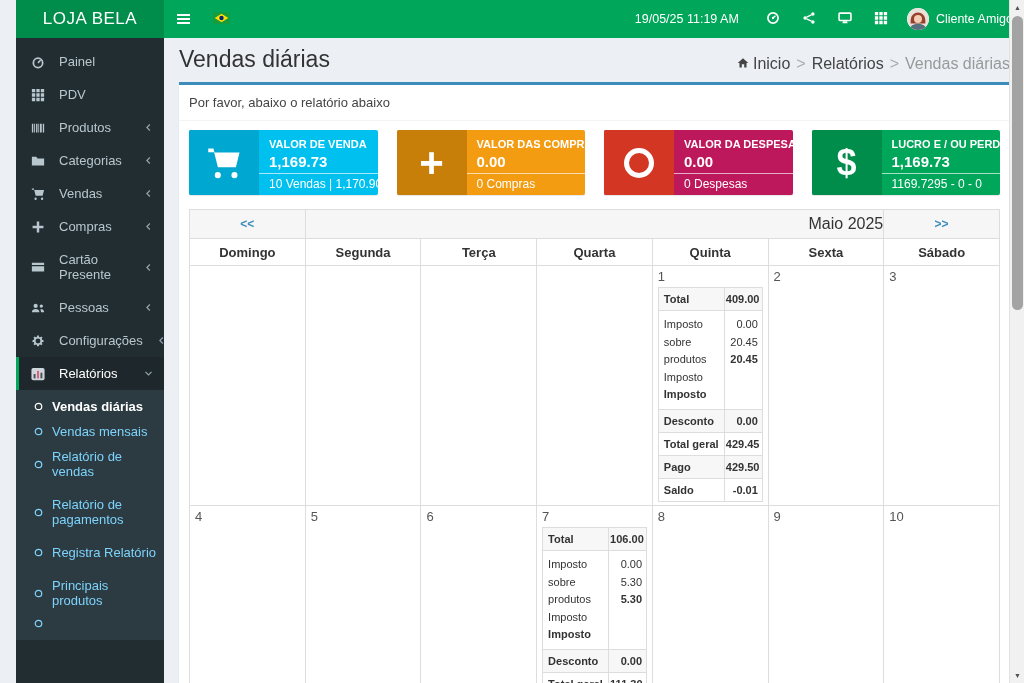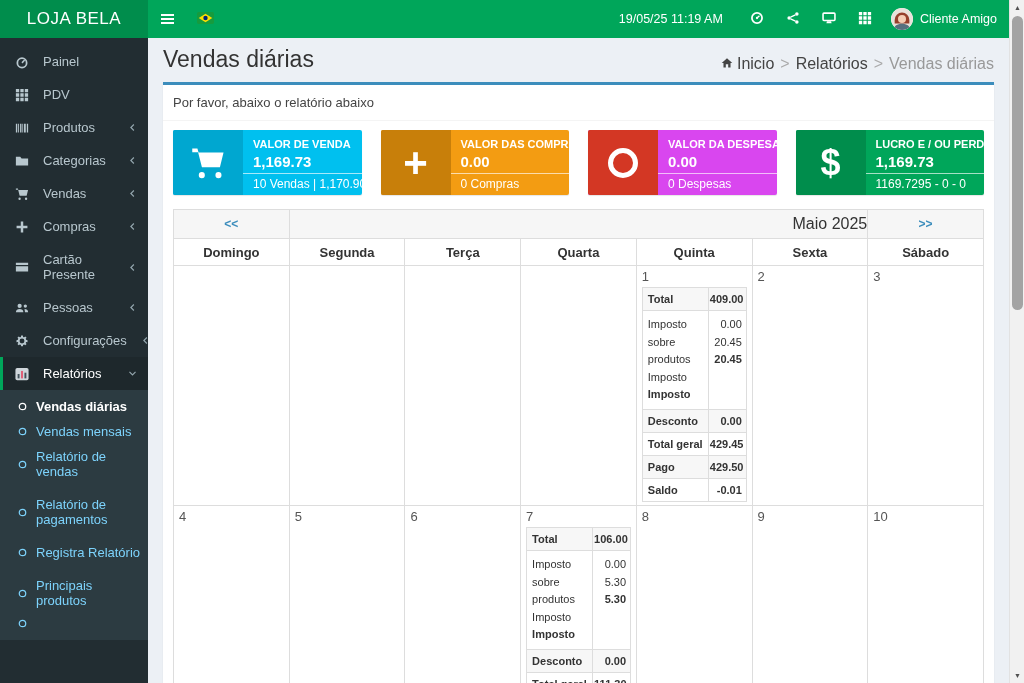--- a/index.html
+++ b/index.html
@@ -1,19 +1,19 @@
 <!DOCTYPE html>
 <html><head>
 <meta charset="utf-8">
 <style>
   * { box-sizing: border-box; margin: 0; padding: 0; }
   html,body { width:1024px; height:683px; overflow:hidden; }
   body { font-family: "Liberation Sans", "DejaVu Sans", sans-serif; font-size:13px; color:#333; }
   .viewport { position:relative; width:1024px; height:683px; overflow:hidden; background:#ecf0f5; }
-  .page { position:absolute; left:0; top:0; width:1009px; height:683px; display:flex; flex-direction:column; }
+  .page { position:absolute; left:16px; top:0; width:1009px; height:683px; display:flex; flex-direction:column; }
 
   
   .main-header { display:flex; height:38px; flex-shrink:0; }
   .logo { width:148px; background:#008d4c; color:#fff; font-size:17px; display:flex; align-items:center; justify-content:center; letter-spacing:.5px; cursor:pointer; }
   .navbar { flex:1; background:#00a65a; display:flex; align-items:center; color:#fff; }
   .hamburger { padding:0 13px; height:100%; display:flex; align-items:center; cursor:pointer; }
   .hamburger .bars { width:13px; }
   .hamburger .bars div { height:2px; background:#fff; margin:2px 0; }
   .flag-btn { padding:0 10px; display:flex; align-items:center; cursor:pointer; }
   .nav-right { margin-left:auto; display:flex; align-items:center; height:100%; }
@@ -389,21 +389,21 @@
                   <span class="big-sign">+</span>
                 </div>
      <div class="card-body">
        <div class="card-main">
          <div class="card-title">VALOR DAS COMPRAS</div>
          <div class="card-value">0.00</div>
        </div>
        <div class="card-footer">0 Compras</div>
      </div>
    </div>
-              <div class="card" style="background:#d946ef">
+              <div class="card" style="background:#be185d">
      <div class="card-icon" style="background:#d33724">
                   <span class="ring"></span>
                 </div>
      <div class="card-body">
        <div class="card-main">
          <div class="card-title">VALOR DA DESPESA</div>
          <div class="card-value">0.00</div>
        </div>
        <div class="card-footer">0 Despesas</div>
      </div>

